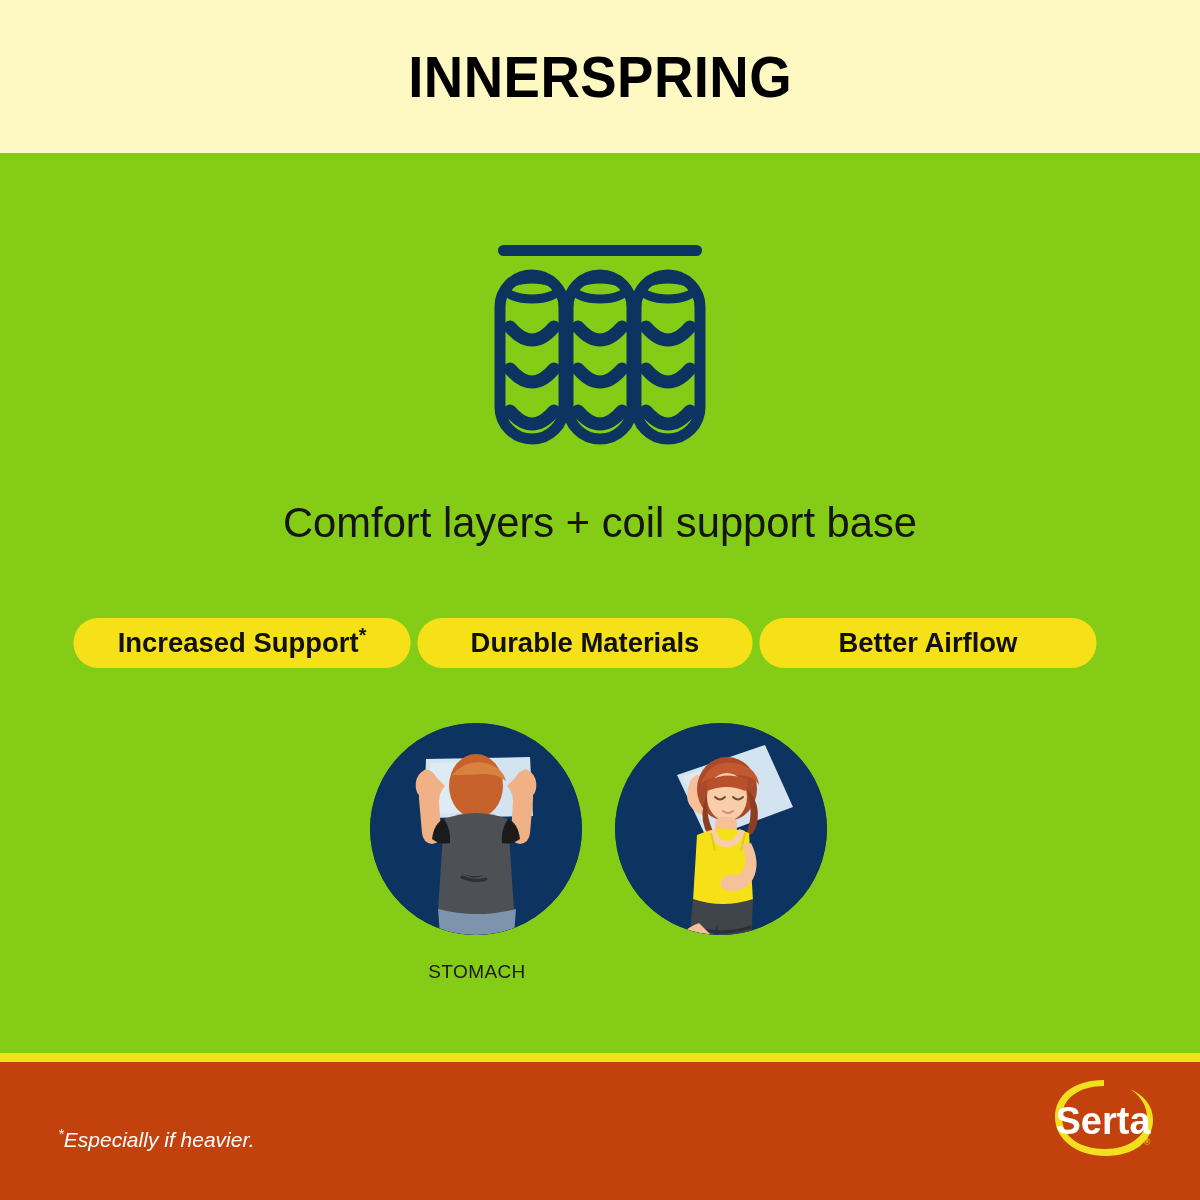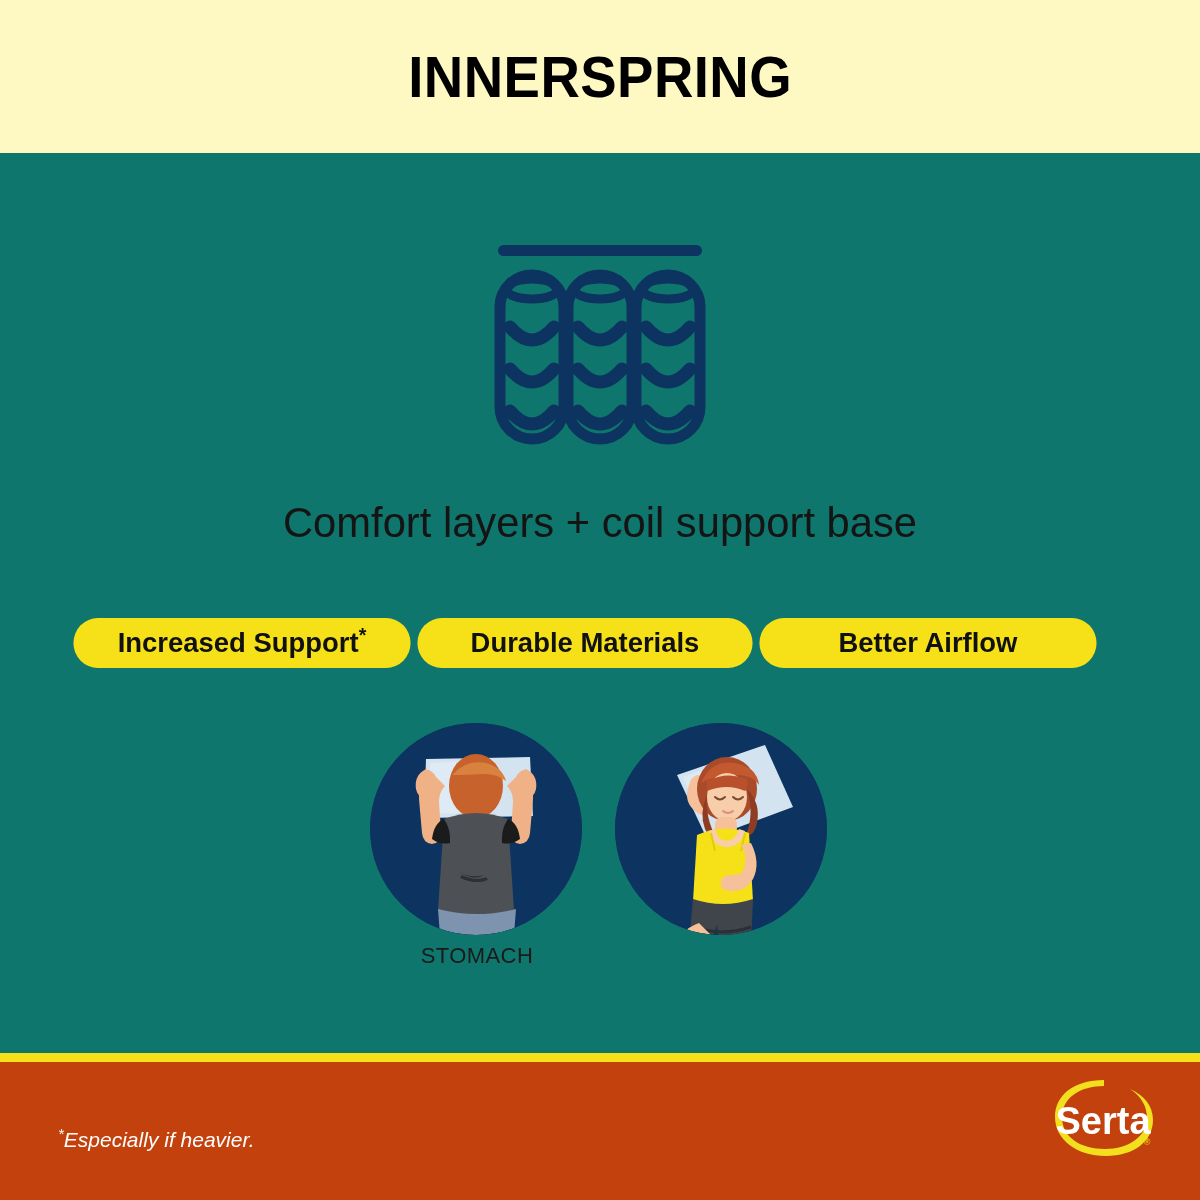--- a/index.html
+++ b/index.html
@@ -35,21 +35,21 @@
     transform: scaleX(0.94);
     line-height: 1;
   }
 
   
   .main {
     position: absolute;
     left: 0; top: 153px;
     width: 1200px;
     height: 900px;
-    background: #0f766e;
+    background: #84cc16;
   }
 
   
   .coil-icon {
     position: absolute;
     left: 494px;
     top: 82px;
     width: 212px;
     height: 210px;
   }
@@ -120,24 +120,24 @@
   .pos-back    { left: 615px; top: 0; }
   .pos-circle {
     width: 212px;
     height: 212px;
     border-radius: 50%;
     background: #0d3460;
     overflow: hidden;
     position: relative;
   }
   .pos-label {
-    margin-top: 8px;
+    margin-top: 26px;
     font-family: "Liberation Sans Narrow", "Liberation Sans", sans-serif;
     font-weight: 300;
-    font-size: 22px;
+    font-size: 19px;
     color: #1a1a1a;
     letter-spacing: 0.4px;
   }
 
   
   .divider-yellow {
     position: absolute;
     left: 0;
     top: 1053px;
     width: 1200px;

